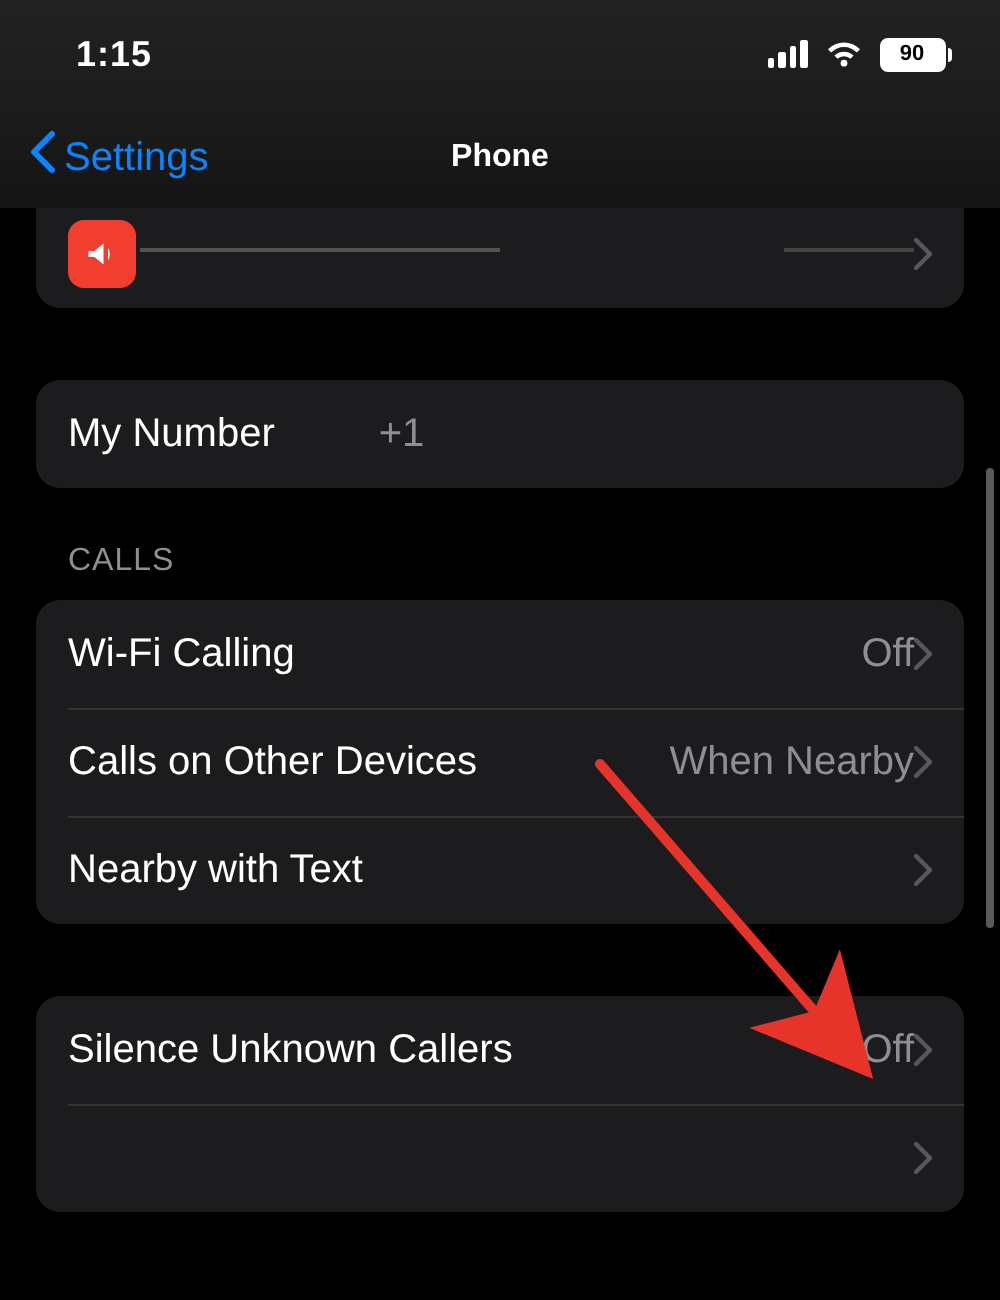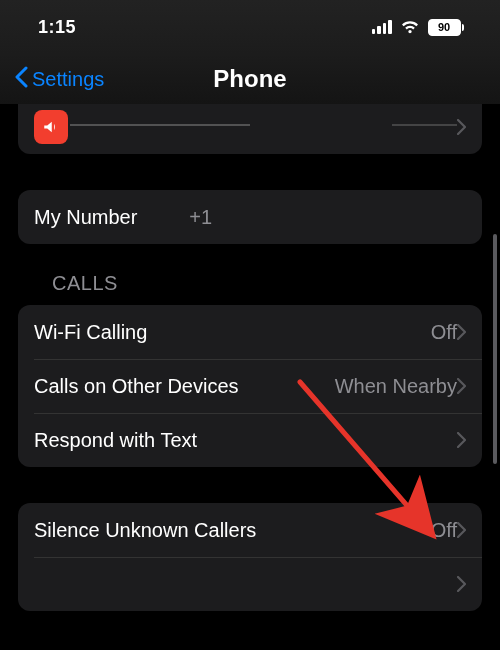--- a/index.html
+++ b/index.html
@@ -12,21 +12,21 @@
       overflow: hidden;
       position: relative;
     }
 
     
     .status-bar {
       height: 54px;
       display: flex;
       align-items: center;
       justify-content: space-between;
-      padding: 0 36px 0 38px;
+      padding: 0 24px 0 38px;
       background: linear-gradient(#222, #1c1c1c);
     }
     .status-time {
       font-size: 18px;
       font-weight: 600;
       letter-spacing: .5px;
     }
     .status-icons {
       display: flex;
       align-items: center;
@@ -79,21 +79,21 @@
     .nav-back {
       position:absolute;
       left:14px;
       display:flex;
       align-items:center;
       color:#0a84ff;
       font-size:20px;
       gap:4px;
     }
     .nav-title {
-      font-size:24px;
+      font-size:16px;
       font-weight:600;
       color:#fff;
     }
 
     
     .content {
       position:relative;
       height: calc(650px - 54px - 50px);
       overflow:hidden;
     }
@@ -164,23 +164,23 @@
       height: 10px;
       width: 65px;
       border-bottom: 2px solid #666;
       position:relative;
       top:-6px;
       opacity:.55;
     }
 
     .section-header {
       color:#8e8e93;
-      font-size:20px;
+      font-size:16px;
       letter-spacing:.5px;
-      margin: 28px 52px 10px;
+      margin: 28px 34px 10px;
     }
 
     .gap-lg { height: 36px; }
 
     
     .scroll-thumb {
       position:absolute;
       right:3px;
       top: 130px;
       width:4px;
@@ -277,21 +277,21 @@
     <div class="cell">
       <span class="cell-label">Calls on Other Devices</span>
       <span class="cell-value">When Nearby</span>
       <span class="chev">
         <svg width="9" height="16" viewBox="0 0 9 16">
             <path d="M1 1l7 7-7 7" stroke="#58585c" stroke-width="2.2" fill="none" stroke-linecap="round" stroke-linejoin="round"></path>
           </svg>
       </span>
     </div>
     <div class="cell">
-      <span class="cell-label">Respond with Text</span>
+      <span class="cell-label">Nearby with Text</span>
       <span class="cell-value"></span>
       <span class="chev">
         <svg width="9" height="16" viewBox="0 0 9 16">
             <path d="M1 1l7 7-7 7" stroke="#58585c" stroke-width="2.2" fill="none" stroke-linecap="round" stroke-linejoin="round"></path>
           </svg>
       </span>
     </div>
   </div>
 
   <div class="gap-lg"></div>

